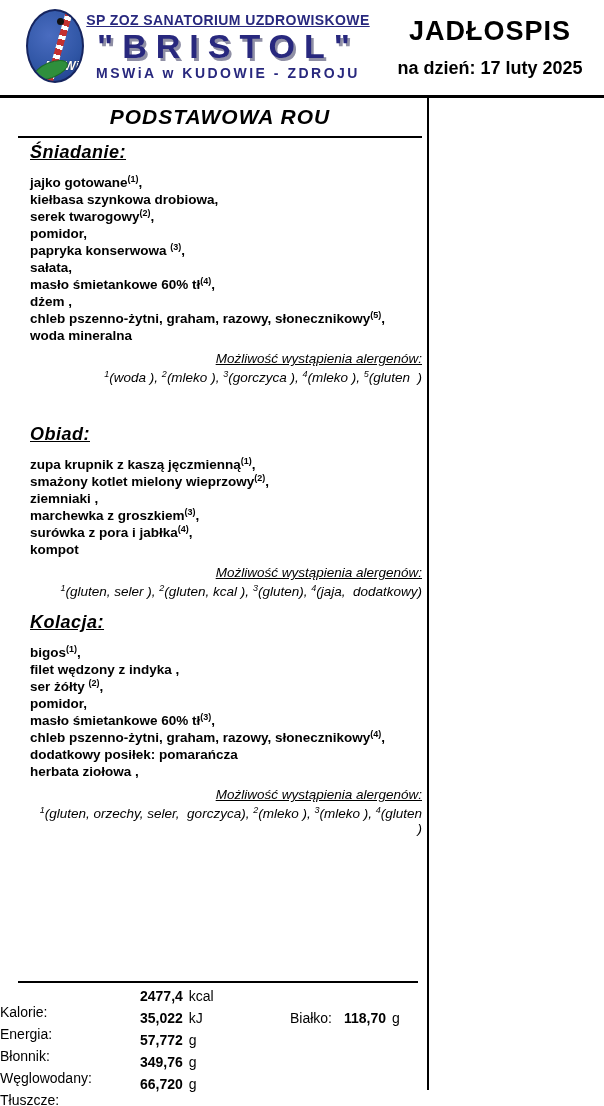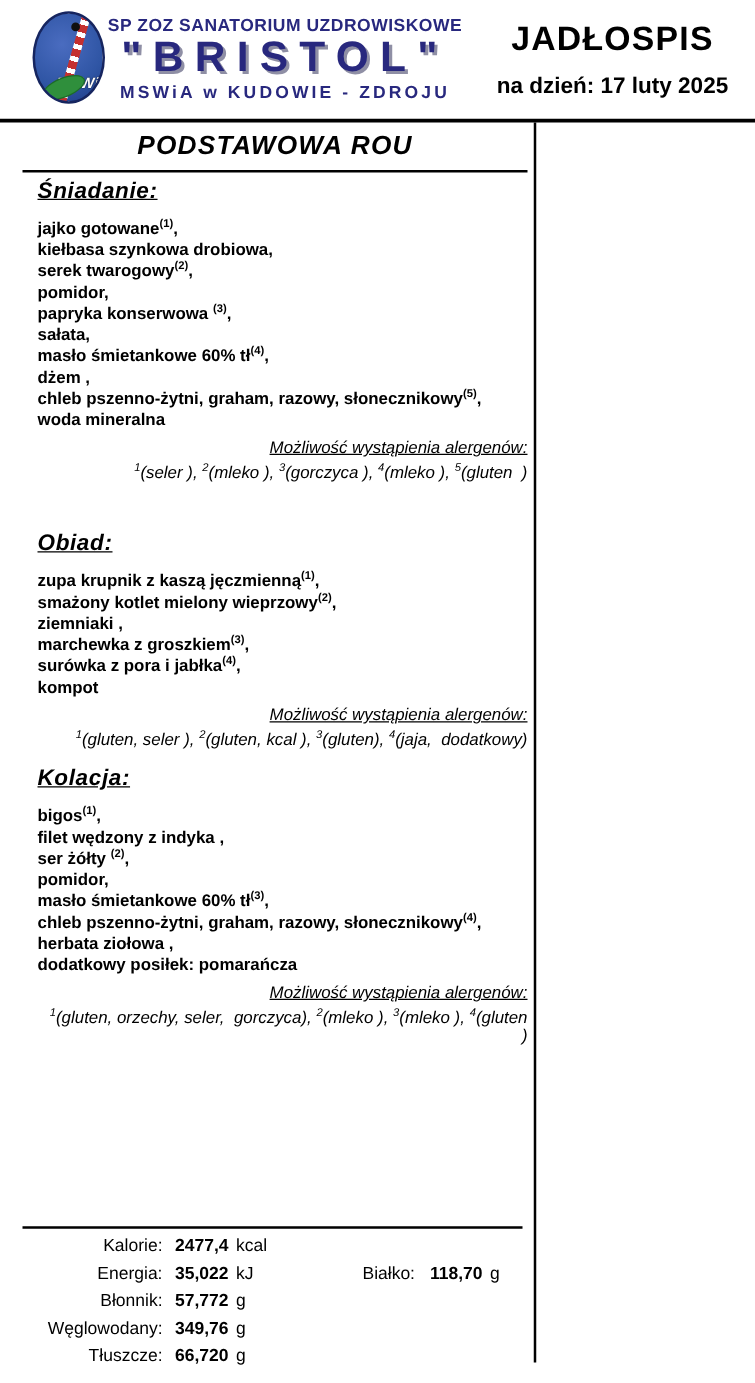--- a/index.html
+++ b/index.html
@@ -30,21 +30,21 @@
   }
   .logo-head { position:absolute; top:7px; left:29px; width:7px; height:7px; border-radius:50%; background:#101010; }
   .logo-text {
     position:absolute; top:48px; left:0; width:100%; text-align:center;
     color:#fff; font-weight:bold; font-style:italic; font-size:12px; letter-spacing:0.5px;
     text-shadow:0 0 1px #000;
     margin-left:12px;
   }
 
   .org-block { position:absolute; left:78px; top:12px; width:300px; text-align:center; color:var(--navy); }
-  .org-line1 { font-size:14px; font-weight:bold; letter-spacing:0.4px; white-space:nowrap; }
+  .org-line1 { font-size:14px; font-weight:bold; letter-spacing:0.4px; white-space:nowrap;text-decoration:underline; }
   .brand {
     font-size:34px; font-weight:bold; letter-spacing:9px; line-height:1.05;
     margin-top:1px; white-space:nowrap; text-shadow:2.5px 2.5px 0 #8f8fa5;
   }
   .org-line2 { font-size:14px; font-weight:bold; letter-spacing:2.5px; margin-top:0px; white-space:nowrap; }
 
   .head-right { position:absolute; left:388px; top:16px; width:204px; text-align:center; }
   .doc-title { font-size:27px; font-weight:bold; letter-spacing:1px; white-space:nowrap; }
   .doc-date  { font-size:18px; font-weight:bold; margin-top:11px; white-space:nowrap; }
 
@@ -67,21 +67,21 @@
   .menu-item sup { font-size:9px; line-height:0; }
   .allergen-block { text-align:right; margin-top:5px; }
   .allergen-header { font-size:13.5px; font-style:italic; text-decoration:underline; white-space:pre-wrap; }
   .allergen-line { font-size:13.5px; font-style:italic; margin-top:3px; white-space:pre-wrap; }
   .allergen-line sup { font-size:9px; line-height:0; }
 
   
   .nutrition-rule { position:absolute; left:18px; top:981px; width:400px; height:2px; background:#000; }
   .nutrition { position:absolute; left:0; top:988px; width:427px; }
   .nut-row { position:relative; height:22px; font-size:14px; }
-  .nut-label { position:absolute; left:0; top:0; width:130px; text-align:right; }
+  .nut-label { position:absolute; left:0; top:16px; width:130px; }
   .nut-vu { position:absolute; left:140px; top:0; white-space:nowrap; }
   .nut-value { font-weight:bold; }
   .nut-unit { margin-left:6px; }
   .nut-extra { position:absolute; left:252px; top:0; white-space:nowrap; }
   .nut-extra .nut-extra-label { display:inline-block; width:80px; text-align:right; }
   .nut-extra .nut-value { margin-left:12px; }
 </style>
 </head>
 <body>
 
@@ -120,21 +120,21 @@
         <div class="menu-item"><span>pomidor,</span></div>
         <div class="menu-item"><span>papryka konserwowa </span><sup>(3)</sup><span>,</span></div>
         <div class="menu-item"><span>sałata,</span></div>
         <div class="menu-item"><span>masło śmietankowe 60% tł</span><sup>(4)</sup><span>,</span></div>
         <div class="menu-item"><span>dżem ,</span></div>
         <div class="menu-item"><span>chleb pszenno-żytni, graham, razowy, słonecznikowy</span><sup>(5)</sup><span>,</span></div>
         <div class="menu-item"><span>woda mineralna</span></div>
       </div>
     <div class="allergen-block">
       <span class="allergen-header">Możliwość wystąpienia alergenów:</span>
-      <div class="allergen-line"><sup>1</sup><span>(seler ), </span><sup>2</sup><span>(mleko ), </span><sup>3</sup><span>(gorczyca ), </span><sup>4</sup><span>(mleko ), </span><sup>5</sup><span>(gluten  )</span></div>
+      <div class="allergen-line"><sup>1</sup><span>(woda ), </span><sup>2</sup><span>(mleko ), </span><sup>3</sup><span>(gorczyca ), </span><sup>4</sup><span>(mleko ), </span><sup>5</sup><span>(gluten  )</span></div>
     </div>
   </section>
 
   <section class="section" style="top: 424px;">
     <h2 class="section-heading">Obiad:</h2>
     <div class="items">
         <div class="menu-item"><span>zupa krupnik z kaszą jęczmienną</span><sup>(1)</sup><span>,</span></div>
         <div class="menu-item"><span>smażony kotlet mielony wieprzowy</span><sup>(2)</sup><span>,</span></div>
         <div class="menu-item"><span>ziemniaki ,</span></div>
         <div class="menu-item"><span>marchewka z groszkiem</span><sup>(3)</sup><span>,</span></div>
@@ -149,22 +149,22 @@
 
   <section class="section" style="top: 612px;">
     <h2 class="section-heading">Kolacja:</h2>
     <div class="items">
         <div class="menu-item"><span>bigos</span><sup>(1)</sup><span>,</span></div>
         <div class="menu-item"><span>filet wędzony z indyka ,</span></div>
         <div class="menu-item"><span>ser żółty </span><sup>(2)</sup><span>,</span></div>
         <div class="menu-item"><span>pomidor,</span></div>
         <div class="menu-item"><span>masło śmietankowe 60% tł</span><sup>(3)</sup><span>,</span></div>
         <div class="menu-item"><span>chleb pszenno-żytni, graham, razowy, słonecznikowy</span><sup>(4)</sup><span>,</span></div>
+        <div class="menu-item"><span>dodatkowy posiłek: pomarańcza</span></div>
         <div class="menu-item"><span>herbata ziołowa ,</span></div>
-        <div class="menu-item"><span>dodatkowy posiłek: pomarańcza</span></div>
       </div>
     <div class="allergen-block">
       <span class="allergen-header">Możliwość wystąpienia alergenów:</span>
       <div class="allergen-line"><sup>1</sup><span>(gluten, orzechy, seler,  gorczyca), </span><sup>2</sup><span>(mleko ), </span><sup>3</sup><span>(mleko ), </span><sup>4</sup><span>(gluten  )</span></div>
     </div>
   </section>
 </div>
 
 <div class="nutrition-rule"></div>
 <div class="nutrition" id="nutrition">

